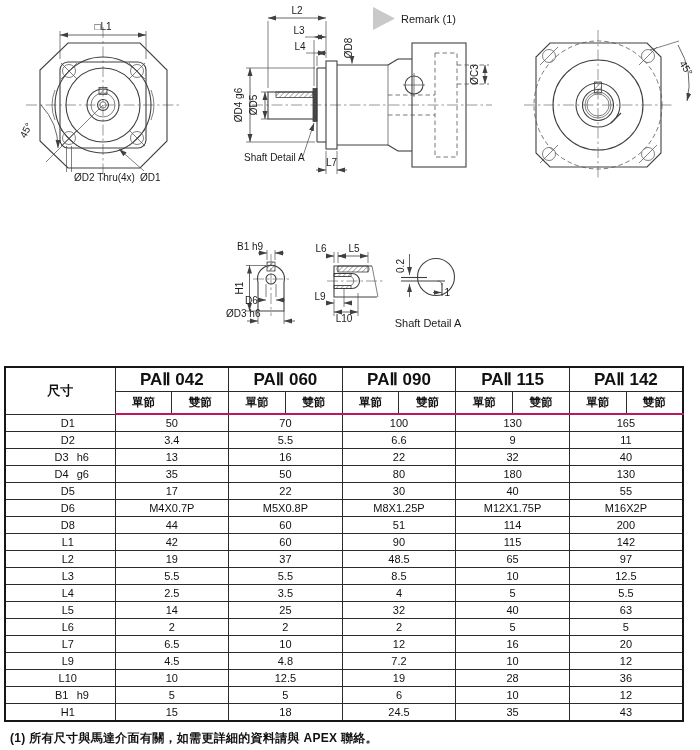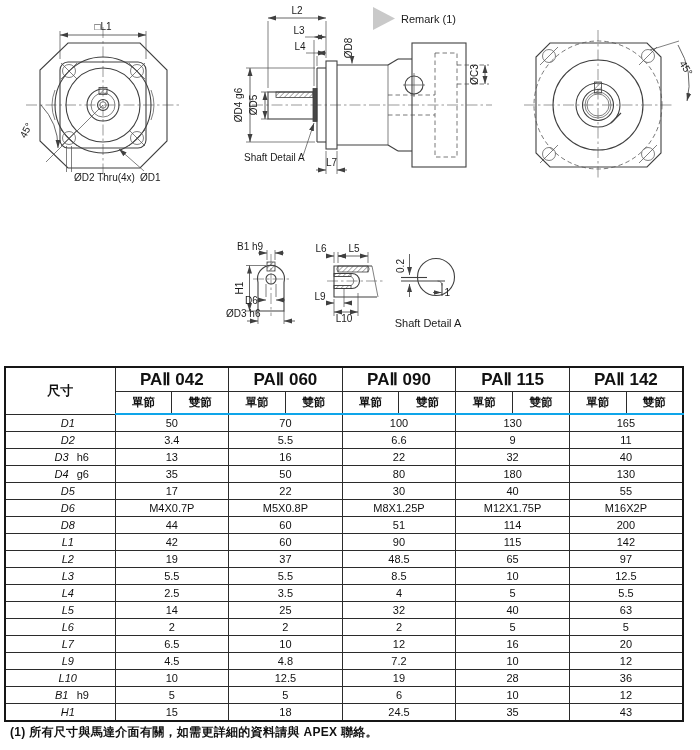--- a/index.html
+++ b/index.html
@@ -18,27 +18,27 @@
   text.t{font-family:"Liberation Sans",sans-serif;font-size:10px;fill:#1b1b1b;}
   text.t11{font-size:11px;}
 
   
   table.dims{border-collapse:collapse;table-layout:fixed;width:678px;margin:6px 0 0 4px;
              border:2px solid #161616;font-size:11px;color:#111;}
   table.dims th,table.dims td{border:1px solid #2b2b2b;text-align:center;padding:0;
              overflow:hidden;white-space:nowrap;}
   thead tr.models th{height:23px;font-size:17px;font-weight:bold;}
   thead tr.models th.dimhead{font-size:13px;}
-  thead tr.stages th{height:21px;font-size:11.5px;font-weight:bold;border-bottom:2px solid #0ea5e9;}
+  thead tr.stages th{height:21px;font-size:11.5px;font-weight:bold;border-bottom:2px solid #be185d;}
   tbody td{height:16px;font-size:11px;}
   td.dim-label{text-align:left;}
-  .dim-name{display:inline-block;padding-left:15px;width:30px;font-style:italic;}
+  .dim-name{display:inline-block;padding-left:15px;width:30px;}
   .dim-tol{display:inline-block;}
 
-  .footnote{margin:2px 0 0 10px;font-size:12px;font-weight:600;color:#111;letter-spacing:.3px;}
+  .footnote{margin:8px 0 0 10px;font-size:12px;font-weight:600;color:#111;letter-spacing:.3px;}
 </style>
 </head>
 <body>
 
 <div class="page">
 
 <svg width="700" height="360" viewBox="0 0 700 360">
   <defs>
     <pattern id="hp" width="3.5" height="3.5" patternUnits="userSpaceOnUse" patternTransform="rotate(45)">
       <line x1="0" y1="0" x2="0" y2="3.5" stroke="#4a4a4a" stroke-width="0.9"></line>

